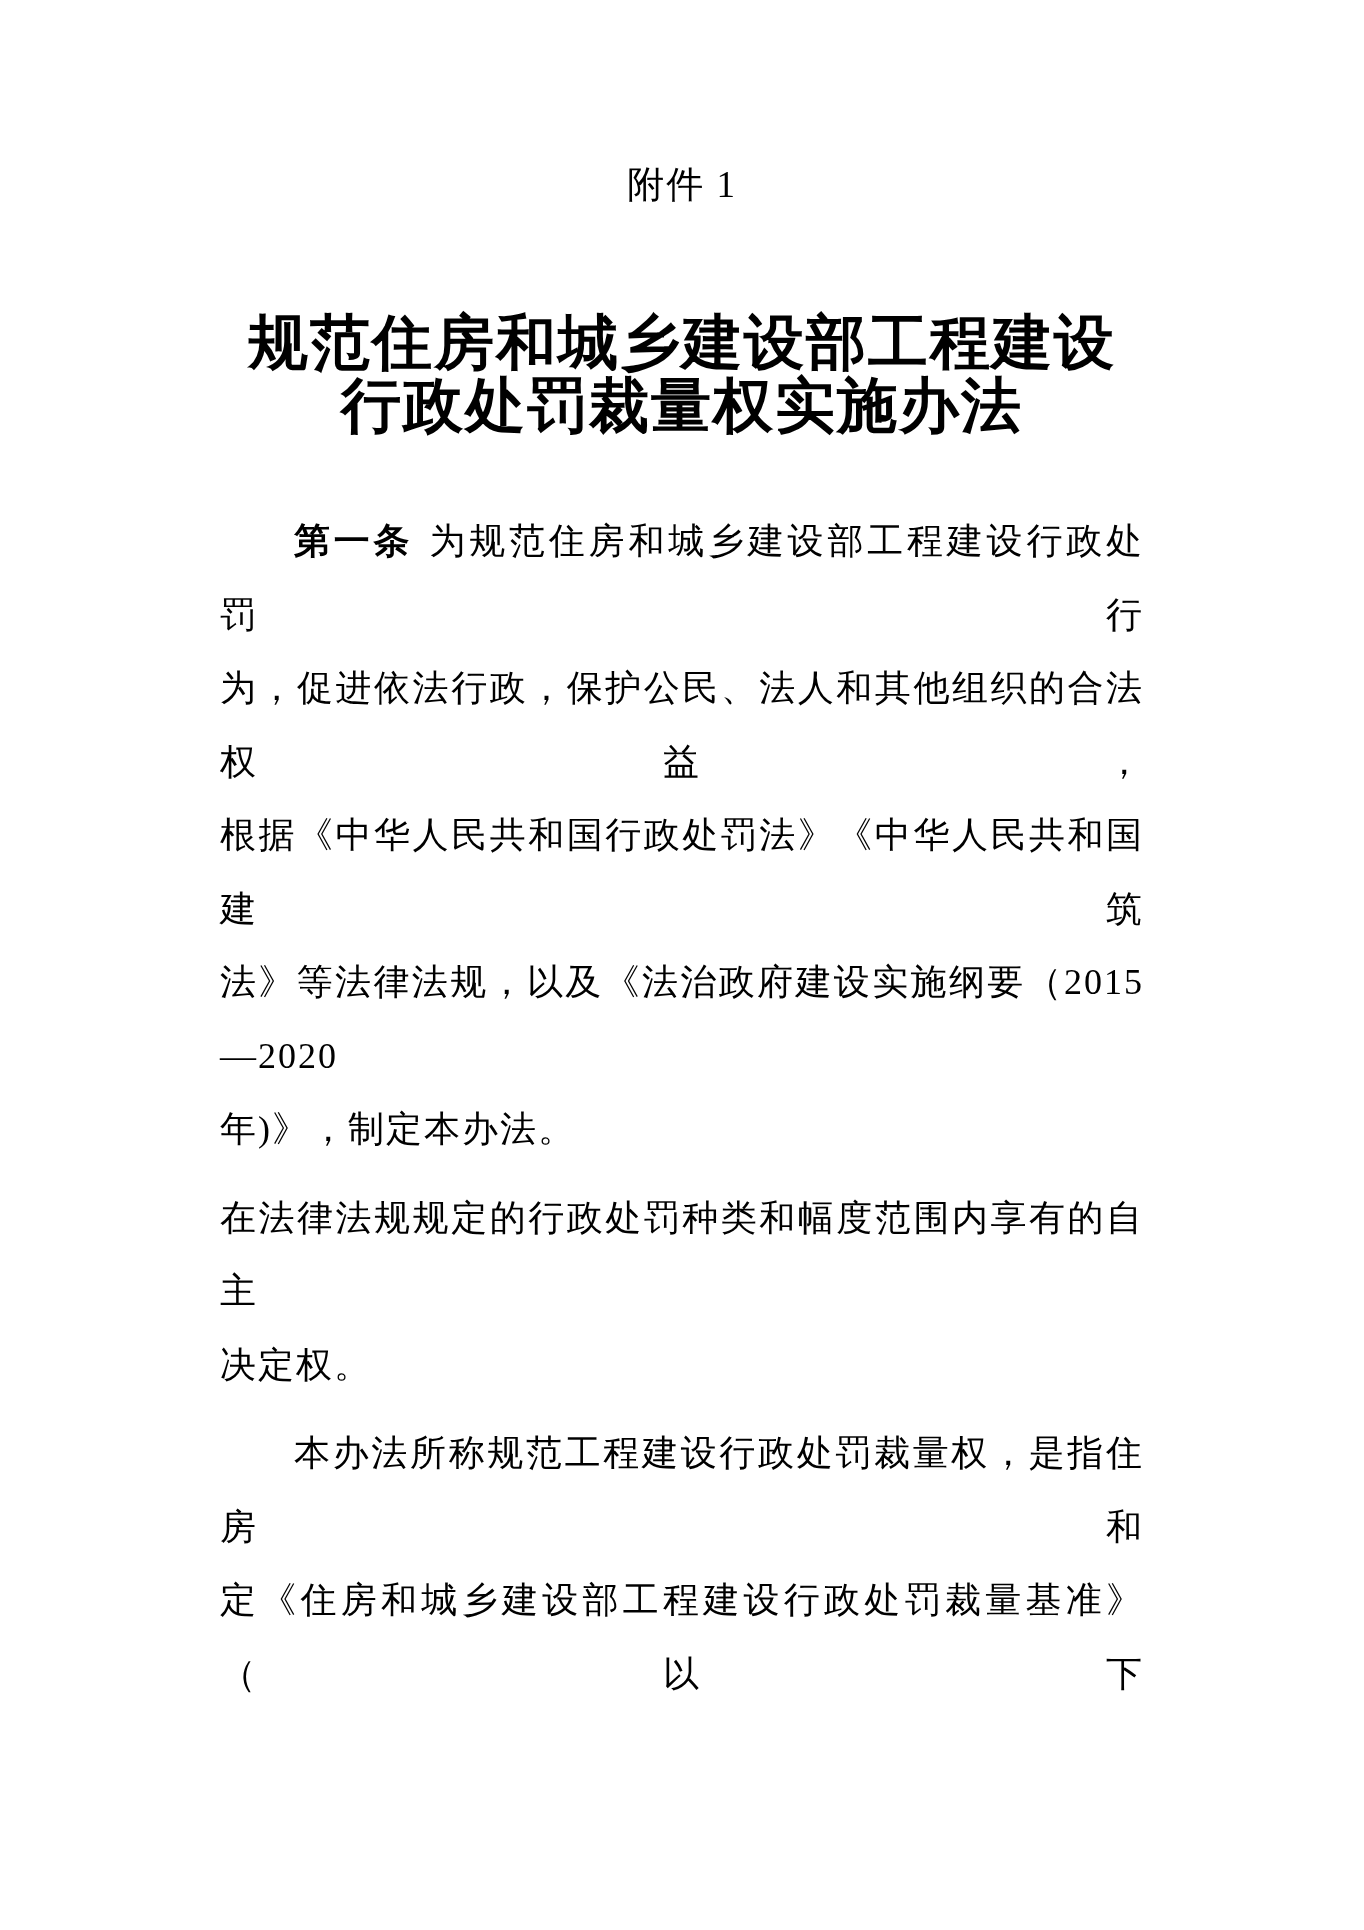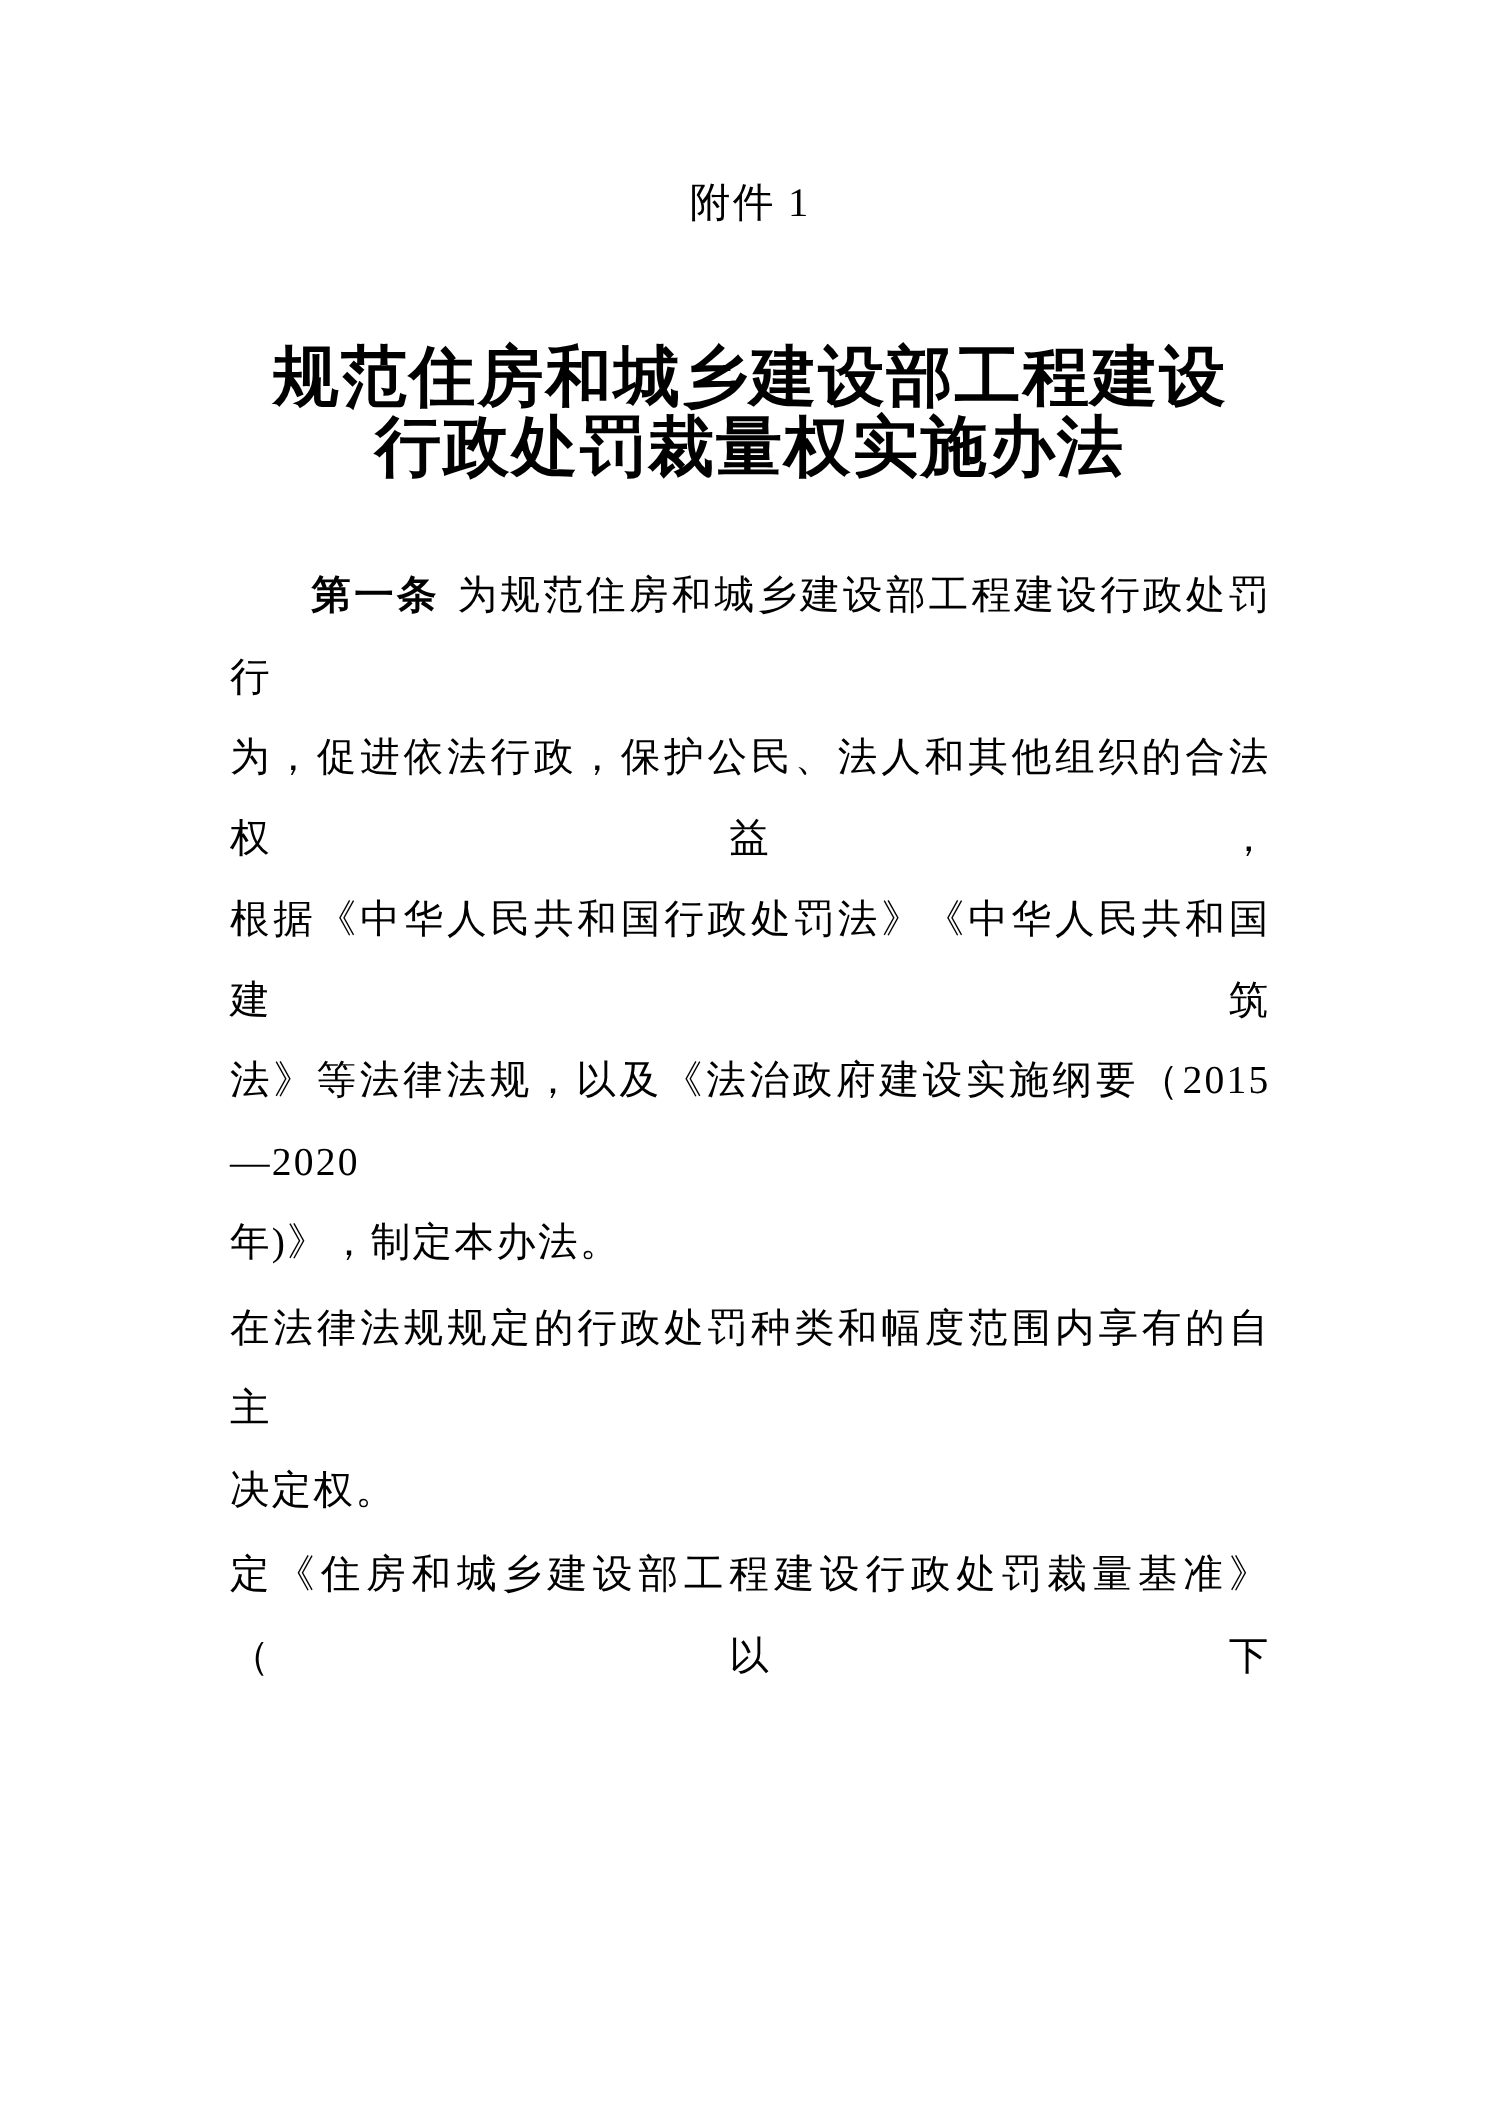--- a/index.html
+++ b/index.html
@@ -30,21 +30,21 @@
     font-size: 60px;
     line-height: 63px;
     letter-spacing: 2px;
   }
   .doc-body {
     margin-top: 66px;
     font-size: 36px;
     line-height: 73.5px;
     letter-spacing: 2px;
   }
-  .paragraph { margin: 4px; }
+  .paragraph { margin: 15px; }
   .line { width: 100%; white-space: nowrap; }
   .line.fill {
     white-space: normal;
     text-align: justify;
     text-align-last: justify;
   }
   .line.indent { text-indent: 74px; }
   .article-no {
     font-family: "Liberation Sans", "DejaVu Sans", sans-serif;
     font-weight: 700;
@@ -69,17 +69,18 @@
         <div class="line fill">为，促进依法行政，保护公民、法人和其他组织的合法权益，</div>
         <div class="line fill">根据《中华人民共和国行政处罚法》《中华人民共和国建筑</div>
         <div class="line fill">法》等法律法规，以及《法治政府建设实施纲要（2015—2020</div>
         <div class="line">年)》，制定本办法。</div>
       </div>
       <div class="paragraph">
         <div class="line fill">在法律法规规定的行政处罚种类和幅度范围内享有的自主</div>
         <div class="line">决定权。</div>
       </div>
       <div class="paragraph">
+        <div class="line indent fill">本办法所称规范工程建设行政处罚裁量权，是指住房和</div>
         <div class="line fill">定《住房和城乡建设部工程建设行政处罚裁量基准》（以下</div>
       </div>
     </div>
 
 </div>
 
 </body></html>

